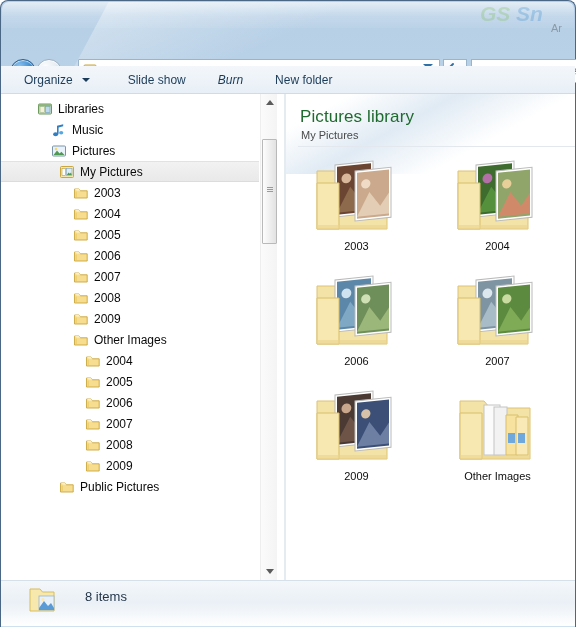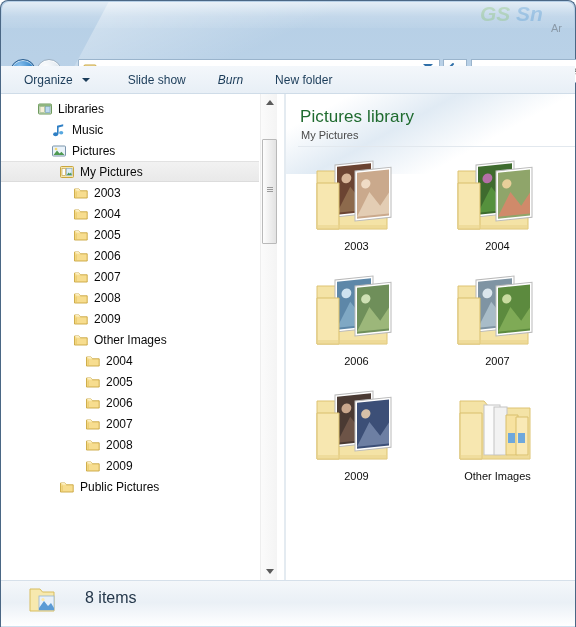--- a/index.html
+++ b/index.html
@@ -395,21 +395,21 @@
     box-sizing: border-box;
   }
   #status-icon {
     position: absolute;
     left: 26px; top: 3px;
     width: 36px; height: 32px;
   }
   #status-text {
     position: absolute;
     left: 84px; top: 8px;
-    font-size: 16px;
+    font-size: 13px;
     color: #24374a;
   }
   #watermark {
     position: absolute;
     right: 6px; top: 0px;
     width: 90px; height: 30px;
     opacity: .30;
     pointer-events: none;
   }
 </style>

